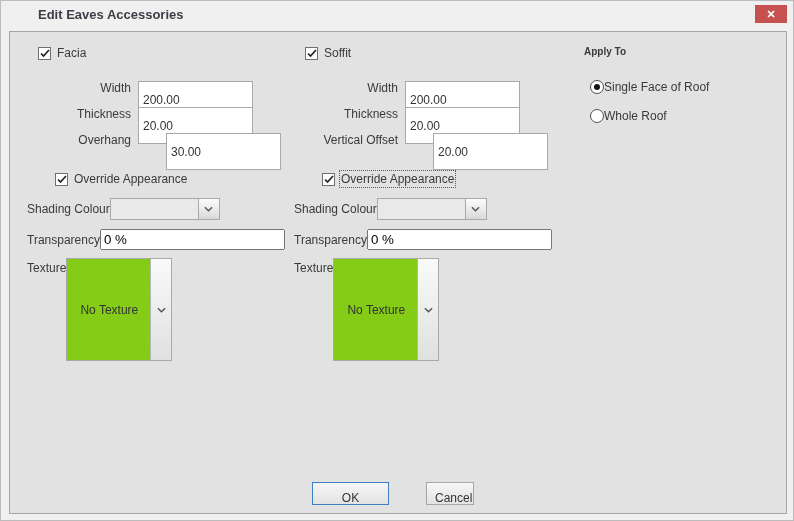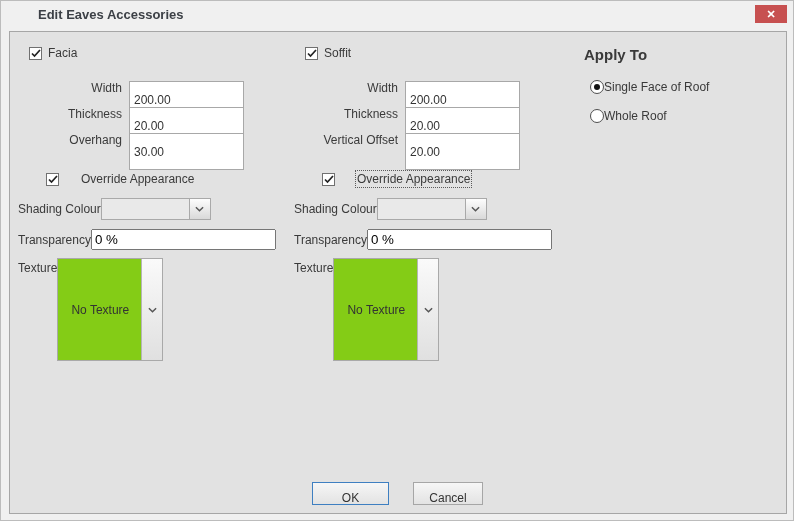--- a/index.html
+++ b/index.html
@@ -17,38 +17,38 @@
     background:#c75050;border:none;display:flex;align-items:center;justify-content:center;
     cursor:pointer;padding:0;
   }
   .close .x{color:#ffffff;font-size:11px;font-weight:700;line-height:1;font-family:"Liberation Sans",sans-serif;}
   
   .panel{
     position:absolute;left:8px;top:30px;width:778px;height:483px;
     background:#e2e2e2;border:1px solid #a6a6a6;box-sizing:border-box;
   }
   .col{position:absolute;top:0;width:280px;height:100%;}
-  .col.facia{left:4px;}
+  .col.facia{left:13px;}
   .col.soffit{left:280px;}
   
   .section-check{position:absolute;left:15px;top:14px;display:flex;align-items:center;gap:6px;}
   .checkbox{
     width:13px;height:13px;background:#fff;border:1px solid #707070;
     display:inline-flex;align-items:center;justify-content:center;box-sizing:border-box;flex:none;
   }
   
   .frow{position:absolute;left:4px;display:flex;align-items:flex-start;}
   .frow .lbl{width:104px;text-align:right;padding-right:7px;flex:none;}
   .frow .inp{
     width:105px;height:19px;border:1px solid #a8a8a8;background:#fff;
     font-family:"Liberation Sans",sans-serif;font-size:12px;color:#333;
     padding:8px 4px;box-sizing:content-box;
   }
-  .r1{top:49px;} .r2{top:75px;} .r3{top:101px;}
-  .override-row{position:absolute;left:32px;top:140px;display:flex;align-items:center;gap:22px;}
+  .r1{top:49px;} .r2{top:75px;} .r3{top:101px;gap:28px;}
+  .override-row{position:absolute;left:32px;top:140px;display:flex;align-items:center;gap:6px;}
   .focus-dotted{outline:1px dotted #5a5a5a;outline-offset:1px;}
   
   .shading-row{position:absolute;left:4px;top:166px;display:flex;align-items:center;}
   .combo{
     width:110px;height:22px;border:1px solid #a9a9a9;background:#e9e9e9;
     position:relative;box-sizing:border-box;flex:none;
   }
   .combo-btn{
     position:absolute;right:0;top:0;width:21px;height:100%;
     border-left:1px solid #a9a9a9;background:linear-gradient(#fdfdfd,#d9d9d9);
@@ -62,37 +62,37 @@
     width:106px;height:103px;border:1px solid #a9a9a9;background:#84cc16;
     position:relative;box-sizing:border-box;flex:none;
   }
   .texture-value{position:absolute;left:0;right:20px;top:0;bottom:0;display:flex;align-items:center;justify-content:center;color:#333;}
   .texture-btn{
     position:absolute;right:0;top:0;bottom:0;width:20px;
     border-left:1px solid #b5b5b5;background:linear-gradient(#fafafa,#e0e0e0);
     display:flex;align-items:center;justify-content:center;
   }
   
-  .apply-heading{position:absolute;left:574px;top:14px;font-weight:700;font-size:15px;color:#3a3a3a;}
+  .apply-heading{position:absolute;left:574px;top:14px;font-weight:700;font-size:10px;color:#3a3a3a;}
   .radio-row{position:absolute;left:580px;display:flex;align-items:center;gap:0;}
   .radio-row.o1{top:48px;} .radio-row.o2{top:77px;}
   .radio{
     width:14px;height:14px;border:1px solid #4f4f4f;border-radius:50%;background:#fff;
     display:inline-flex;align-items:center;justify-content:center;box-sizing:border-box;flex:none;
   }
   .radio .dot{width:6px;height:6px;border-radius:50%;background:#141414;}
   
   .btn{
     position:absolute;top:450px;height:23px;
     background:linear-gradient(#f6f6f6,#e3e3e3);border:1px solid #a6a6a6;
     font-family:"Liberation Sans",sans-serif;font-size:12px;color:#333;
     box-sizing:border-box;padding:8px;cursor:pointer;
   }
   .btn.ok{left:302px;width:77px;border:1px solid #3e7fc1;}
-  .btn.cancel{left:403px;width:70px;}
+  .btn.cancel{left:416px;width:48px;}
 </style>
 </head>
 <body>
 
 <div class="dialog">
 
   <div class="titlebar">
     <span class="title">Edit Eaves Accessories</span>
     <button class="close">
       <span class="x">✕</span>

